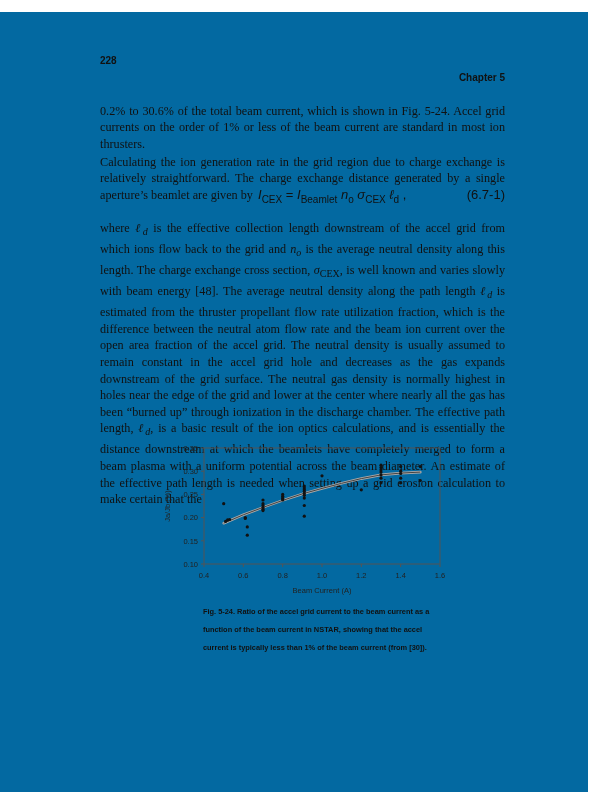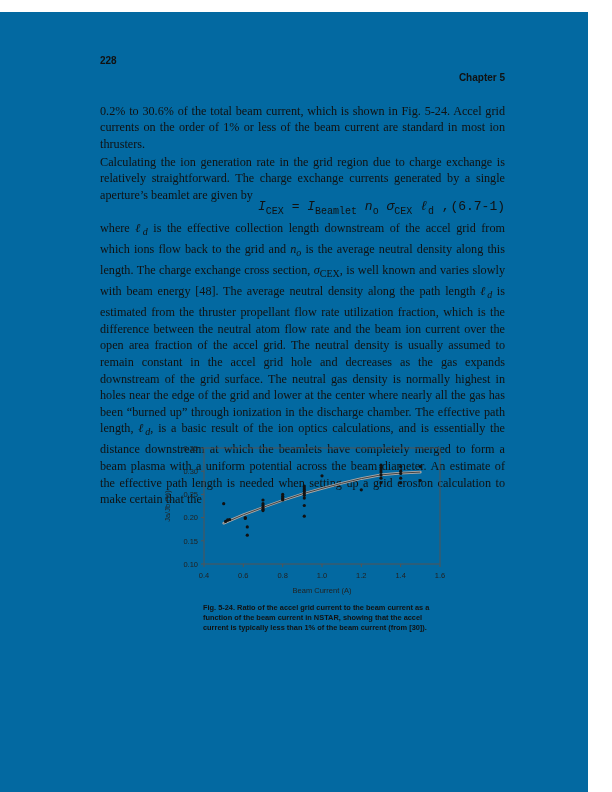--- a/index.html
+++ b/index.html
@@ -5,43 +5,43 @@
   html, body { margin: 0; padding: 0; background: #ffffff; }
   body { width: 612px; height: 792px; position: relative; overflow: hidden; }
   .page { position: absolute; left: 0; top: 12px; width: 588px; height: 792px; background: #0369a1; }
   .header { position: absolute; top: 43px; left: 100px; width: 405px; font-family: "Liberation Sans", sans-serif; font-weight: bold; font-size: 10px; color: #111; }
   .header .pnum { position: absolute; left: 0; top: 0; }
   .header .chap { position: absolute; right: 0; top: 0; margin-top: 17px; }
   .body-text { position: absolute; left: 100px; width: 405px; font-family: "Liberation Serif", serif; font-size: 12.2px; line-height: 16.3px; color: #111; text-align: justify; }
   .p1 { top: 91px; }
   .p2 { top: 142px; }
   .p3 { top: 208px; line-height: 16.6px; }
-  .eq { position: absolute; top: 175px; left: 100px; width: 405px; height: 20px; font-family: Liberation Mono, monospace; font-size: 13px; color: #111; margin-top: 12px; }
+  .eq { position: absolute; top: 175px; left: 100px; width: 405px; height: 20px; font-family: Liberation Sans, sans-serif; font-size: 13px; color: #111; }
   .eq .expr { position: absolute; left: 158px; top: 0; font-style: italic; }
   .eq .expr sub { font-style: normal; font-size: 10px; }
   .eq .num { position: absolute; right: 0; top: 0; font-style: normal; }
   .it { font-style: italic; }
   .sm { font-size: 10px; }
   .chart { position: absolute; left: 140px; top: 425px; width: 340px; height: 170px; }
   .chart svg { position: absolute; left: 0; top: 0; }
-  .caption { position: absolute; left: 203px; top: 591px; width: 240px; font-family: "Liberation Sans", sans-serif; font-weight: bold; font-size: 7.4px; line-height: 10px; color: #111; }
+  .caption { position: absolute; left: 203px; top: 591px; width: 240px; font-family: "Liberation Sans", sans-serif; font-weight: bold; font-size: 7.4px; line-height: 18px; color: #111; }
 </style>
 </head>
 <body>
 
 <div class="page">
 
   <div class="header">
     <span class="pnum">228</span>
     <span class="chap">Chapter 5</span>
   </div>
 
   <div class="body-text p1">0.2% to 30.6% of the total beam current, which is shown in Fig. 5-24. Accel grid currents on the order of 1% or less of the beam current are standard in most ion thrusters.</div>
 
-  <div class="body-text p2">Calculating the ion generation rate in the grid region due to charge exchange is relatively straightforward. The charge exchange currents generated by a single aperture’s beamlet are given by</div>
+  <div class="body-text p2">Calculating the ion generation rate in the grid region due to charge exchange is relatively straightforward. The charge exchange distance generated by a single aperture’s beamlet are given by</div>
 
   <div class="eq">
     <span class="expr"><span>I</span><sub>CEX</sub><span style="font-style:normal"> = </span><span>I</span><sub>Beamlet</sub><span> n</span><sub>o</sub><span> σ</span><sub>CEX</sub><span> ℓ</span><sub>d</sub><span style="font-style:normal"> ,</span></span>
     <span class="num">(6.7-1)</span>
   </div>
 
   <div class="body-text p3"><span>where </span><span class="it">ℓ</span><sub class="it sm">d</sub><span> is the effective collection length downstream of the accel grid from which ions flow back to the grid and </span><span class="it">n</span><sub class="it sm">o</sub><span> is the average neutral density along this length. The charge exchange cross section, </span><span class="it">σ</span><sub class="sm">CEX</sub><span>, is well known and varies slowly with beam energy [48]. The average neutral density along the path length </span><span class="it">ℓ</span><sub class="it sm">d</sub><span> is estimated from the thruster propellant flow rate utilization fraction, which is the difference between the neutral atom flow rate and the beam ion current over the open area fraction of the accel grid. The neutral density is usually assumed to remain constant in the accel grid hole and decreases as the gas expands downstream of the grid surface. The neutral gas density is normally highest in holes near the edge of the grid and lower at the center where nearly all the gas has been “burned up” through ionization in the discharge chamber. The effective path length, </span><span class="it">ℓ</span><sub class="it sm">d</sub><span>, is a basic result of the ion optics calculations, and is essentially the distance downstream at which the beamlets have completely merged to form a beam plasma with a uniform potential across the beam diameter. An estimate of the effective path length is needed when setting up a grid erosion calculation to make certain that the</span></div>
 
   <div class="chart">
     <svg id="chart-svg" width="340" height="170" xmlns="http://www.w3.org/2000/svg">

